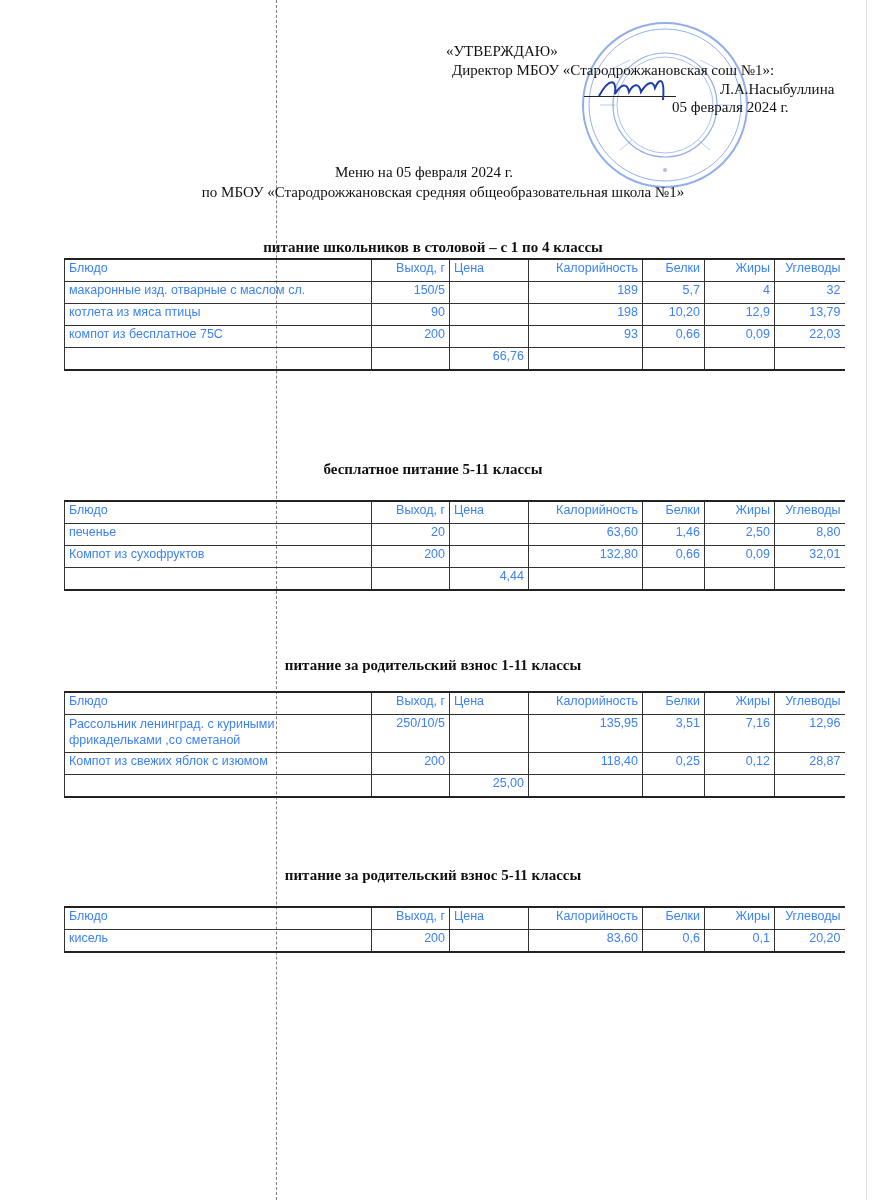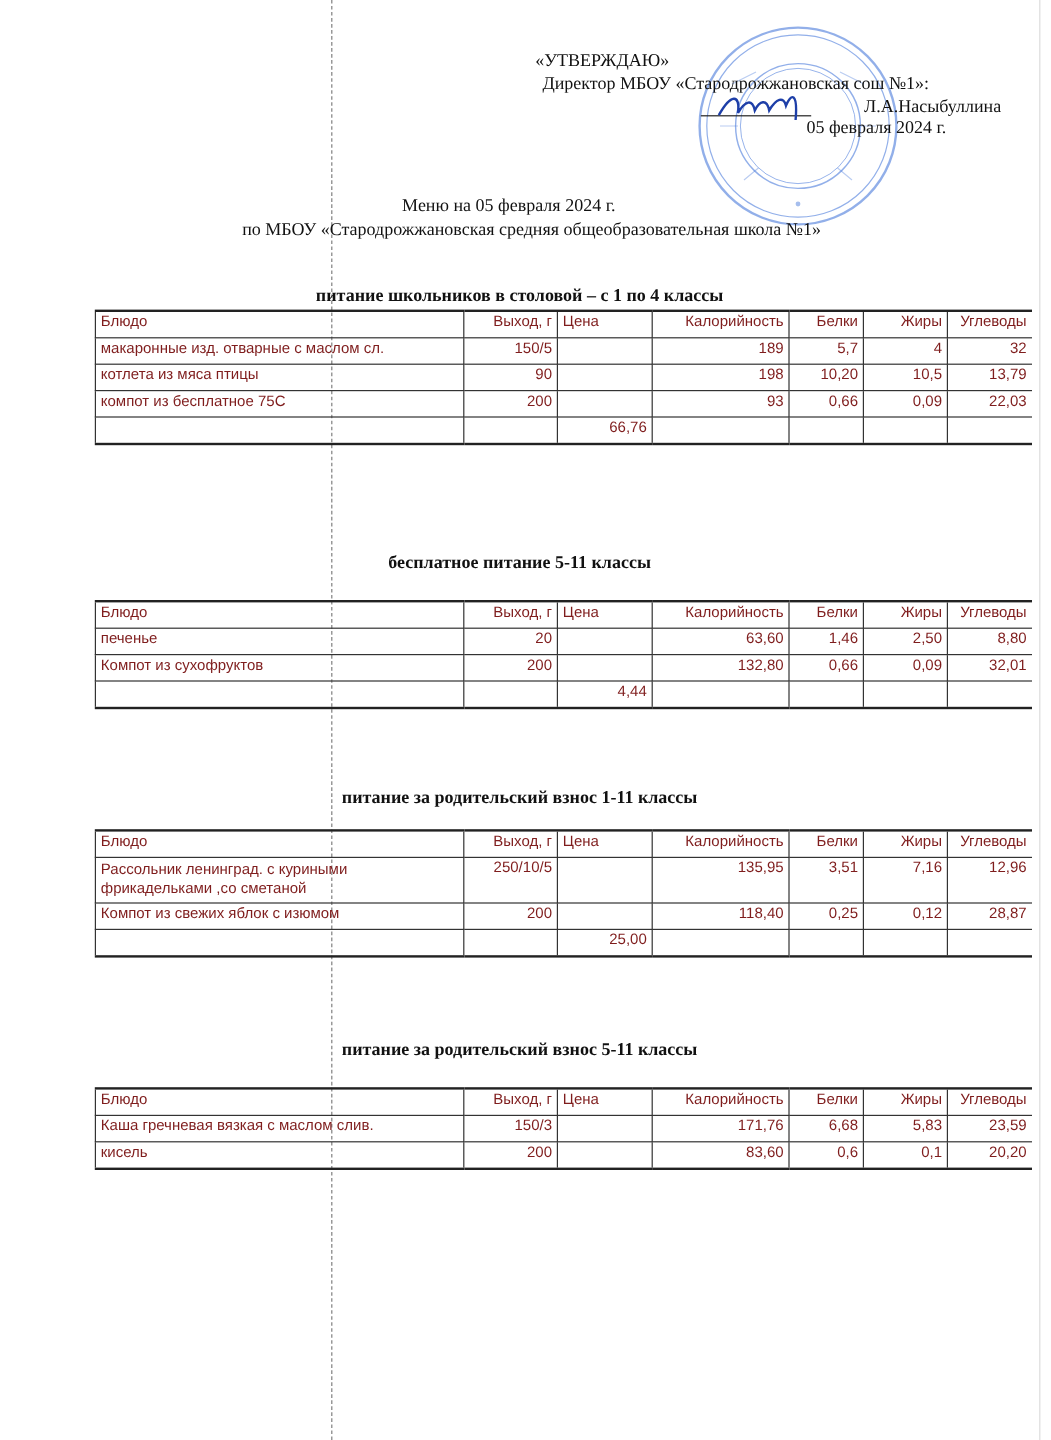--- a/index.html
+++ b/index.html
@@ -74,25 +74,25 @@
       left: 0;
       width: 876px;
       text-align: center;
       font-weight: bold;
       font-size: 15px;
       line-height: 18px;
       white-space: nowrap;
     }
     table.menu {
       position: absolute;
-      left: 79px;
+      left: 64px;
       border-collapse: collapse;
       font-family: "Liberation Sans", sans-serif;
       font-size: 12.5px;
-      color: #7f1d1d;
+      color: #3b82f6;
       table-layout: fixed;
       width: 780px;
     }
     table.menu td {
       border: 1px solid #333;
       padding: 1px 4px 0 4px;
       height: 20px;
       vertical-align: top;
       white-space: nowrap;
       overflow: hidden;
@@ -172,21 +172,21 @@
     <td class="num">5,7</td>
     <td class="num">4</td>
     <td class="num">32</td>
   </tr>
   <tr>
     <td>котлета из мяса птицы</td>
     <td class="num">90</td>
     <td></td>
     <td class="num">198</td>
     <td class="num">10,20</td>
-    <td class="num">10,5</td>
+    <td class="num">12,9</td>
     <td class="num">13,79</td>
   </tr>
   <tr>
     <td>компот из бесплатное 75С</td>
     <td class="num">200</td>
     <td></td>
     <td class="num">93</td>
     <td class="num">0,66</td>
     <td class="num">0,09</td>
     <td class="num">22,03</td>
@@ -320,29 +320,20 @@
       <tr>
     <td>Блюдо</td>
     <td class="num">Выход, г</td>
     <td>Цена</td>
     <td class="num">Калорийность</td>
     <td class="num">Белки</td>
     <td class="num">Жиры</td>
     <td class="num">Углеводы</td>
   </tr>
   <tr>
-    <td>Каша гречневая вязкая с маслом слив.</td>
-    <td class="num">150/3</td>
-    <td></td>
-    <td class="num">171,76</td>
-    <td class="num">6,68</td>
-    <td class="num">5,83</td>
-    <td class="num">23,59</td>
-  </tr>
-  <tr>
     <td>кисель</td>
     <td class="num">200</td>
     <td></td>
     <td class="num">83,60</td>
     <td class="num">0,6</td>
     <td class="num">0,1</td>
     <td class="num">20,20</td>
   </tr>
 </tbody>
   </table>

